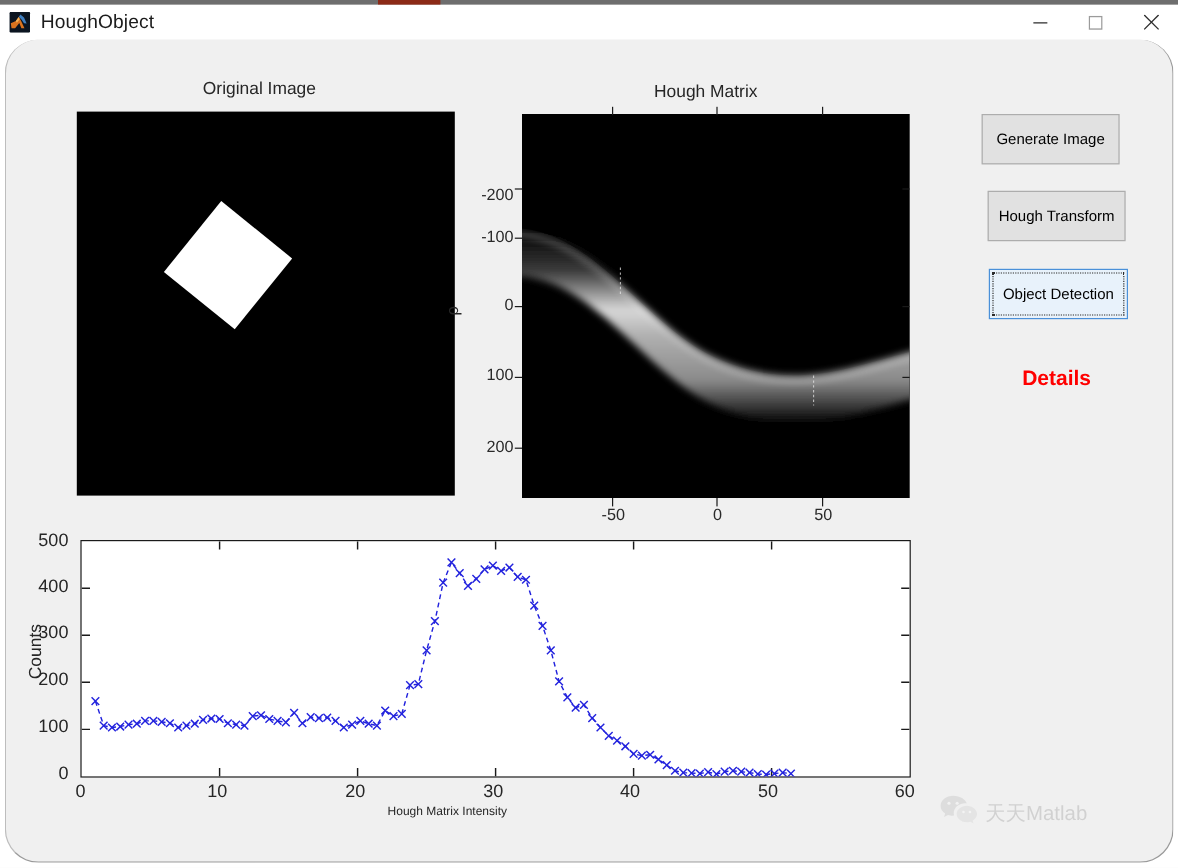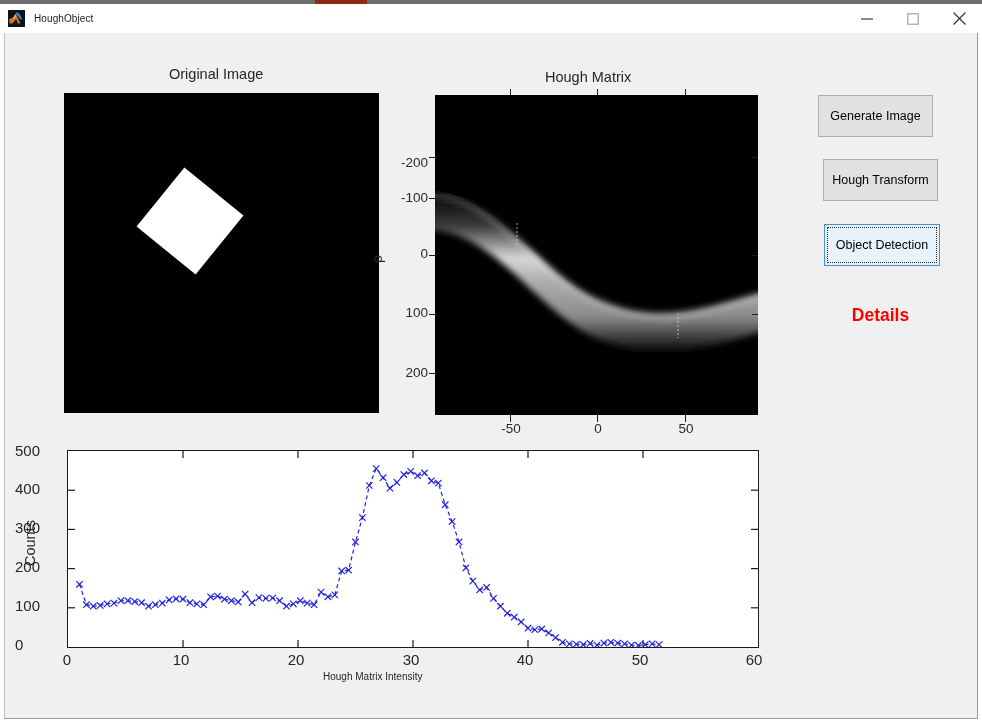--- a/index.html
+++ b/index.html
@@ -53,21 +53,21 @@
     margin-left: 8px;
     background: #08121e;
     position: relative;
     flex: 0 0 auto;
     overflow: hidden;
     border-radius: 1px;
   }
   #app-icon svg { display:block; }
   #window-title {
     margin-left: 9px;
-    font-size: 10px;
+    font-size: 16px;
     color: #1c1c1c;
     letter-spacing: .1px;
     white-space: nowrap;
   }
   #window-controls {
     margin-left: auto;
     display: flex;
     height: 29px;
   }
   .win-btn {
@@ -85,20 +85,21 @@
     position: absolute;
     left: 4px; top: 33px;
     width: 974px;
     height: 686px;
     background: #f0f0f0;
     border-left: 1px solid #bdbdbd;
     border-right: 1px solid #999999;
     border-bottom: 1px solid #999999;
     box-sizing: border-box;
     overflow: hidden;
+    border-radius: 28px;
   }
 
   
   .axes-title {
     position: absolute;
     font-size: 14.5px;
     color: #262626;
     white-space: nowrap;
   }
 
@@ -157,20 +158,21 @@
     width: 692px; height: 198px;
     background: #ffffff;
     border: 1.2px solid #1a1a1a;
     box-sizing: border-box;
   }
   #counts-svg { position: absolute; left:0; top:0; }
   .counts-ytick-label {
     position: absolute;
     font-size: 15px;
     color: #262626;
+    text-align: right;
     white-space: nowrap;
   }
   .counts-xtick-label {
     position: absolute;
     font-size: 15px;
     color: #262626;
     white-space: nowrap;
     text-align: center;
   }
   #counts-ylabel {
@@ -571,14 +573,30 @@
     <div class="ui-button focused" style="left:819px; top:191px; width:116px; height:42px; position:absolute;">
       <span class="focus-ring"></span>
       <span>Object Detection</span>
     </div>
 
     <div id="detected-shape-label" style="left:808px; top:272px; width:135px;">Details</div>
 
 
   </div>
 
+  <div id="watermark">
+    <span>
+      <svg width="32" height="26" viewBox="0 0 32 26">
+        <path d="M11.5 1.2 C5.3 1.2 0.8 5.1 0.8 9.6 c0 2.5 1.5 4.8 3.8 6.3 l-0.9 2.9 3.3 -1.7
+                 c1.4 0.4 2.4 0.6 3.9 0.6 0.4 0 0.8 0 1.2 -0.1 -0.2 -0.7 -0.3 -1.4 -0.3 -2.1
+                 0 -4.5 4.4 -8.1 9.8 -8.1 0.4 0 0.7 0 1.1 0.1 C21.6 4.3 17.1 1.2 11.5 1.2 z" fill="#cfcfcf"></path>
+        <circle cx="7.8" cy="7.4" r="1.3" fill="#f2f2f2"></circle>
+        <circle cx="14.6" cy="7.4" r="1.3" fill="#f2f2f2"></circle>
+        <path d="M31.2 16.4 c0 -3.8 -3.8 -6.9 -8.5 -6.9 -4.7 0 -8.5 3.1 -8.5 6.9 0 3.8 3.8 6.9 8.5 6.9
+                 1.0 0 2.0 -0.2 2.9 -0.5 l2.7 1.4 -0.7 -2.3 c2.2 -1.3 3.6 -3.2 3.6 -5.5 z" fill="#dcdcdc"></path>
+        <circle cx="19.9" cy="14.6" r="1.05" fill="#f7f7f7"></circle>
+        <circle cx="25.3" cy="14.6" r="1.05" fill="#f7f7f7"></circle>
+      </svg>
+    </span>
+    <span id="watermark-text">天天Matlab</span>
+  </div>
 
 </div>
 
 </body></html>

